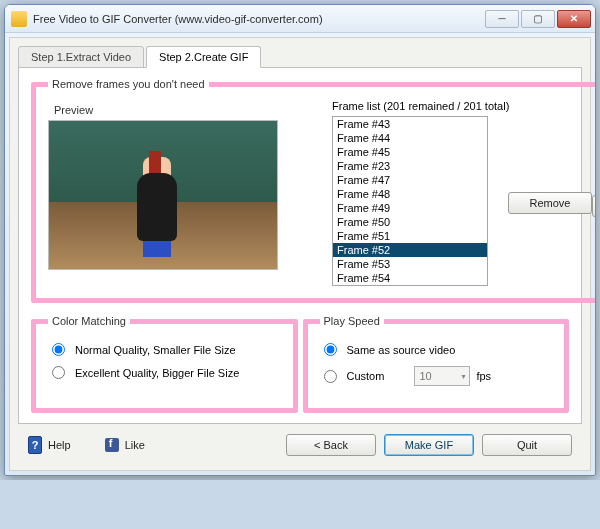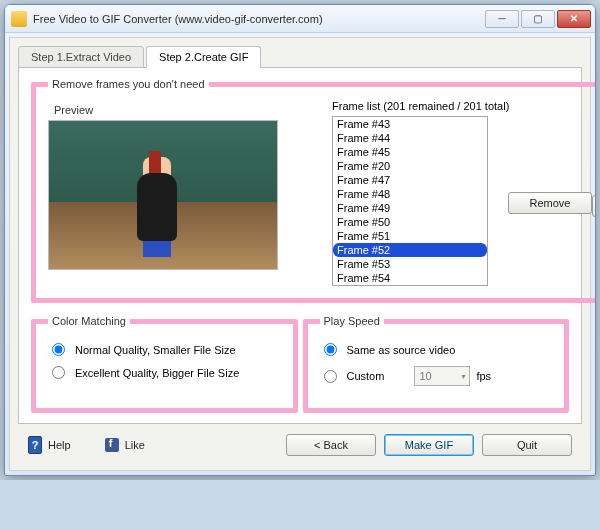--- a/index.html
+++ b/index.html
@@ -22,21 +22,21 @@
 .top-row { display: flex; gap: 20px; }
 .preview-col { flex: 0 0 238px; }
 .preview-lbl { margin: 4px 0 4px 6px; color: #333; }
 .preview-box { width: 230px; height: 150px; border: 1px solid #bbb; background: linear-gradient(180deg,#3a6b5e 0%, #2e5a4c 55%, #7c5b3b 55%, #b08c5d 100%); position: relative; overflow: hidden; }
 .preview-box::after{ content:""; position:absolute; left:88px; top:52px; width:40px; height:68px; background:#1b1b1b; border-radius:14px 14px 6px 6px; box-shadow: -2px -36px 0 -14px #a12a1f, 0 -22px 0 -6px #f6c9a6, 0 22px 0 -6px #2b4ec2; }
 .frame-col { flex: 1; padding-left: 26px; }
 .frame-hdr { margin: 0 0 4px 0; }
 .frame-area { display: flex; gap: 20px; }
 .listbox { width: 156px; height: 170px; border: 1px solid #a6a6a6; background: #fff; overflow-y: scroll; font-size: 11px; }
 .listbox div { padding: 1px 4px; white-space: nowrap; }
-.listbox div.sel { background: #1d4ed8; color: #fff; border-radius: 6px; }
+.listbox div.sel { background: #0c4a6e; color: #fff; }
 .side-btns { display: flex; align-items: center; width: 90px; padding-top: 4px; }
 .btn { min-width: 84px; height: 22px; border: 1px solid #9a9a96; background: linear-gradient(#fdfdfd,#e6e6e2); border-radius: 3px; display: inline-flex; align-items: center; justify-content: center; color: #222; cursor: pointer; }
 .btn.small { min-width: 26px; width: 26px; }
 .btn.primary { border-color: #2f90cf; box-shadow: 0 0 0 1px #7fc4ef inset; color: #003a5c; font-weight: 500; }
 .nav-pair { display: flex; gap: 6px; margin: 34px 0 28px 0; }
 .bottom-row { display: flex; gap: 5px; margin-top: 12px; }
 .bottom-row fieldset { flex: 1; }
 .radio-row { display: flex; align-items: center; margin: 6px 0 10px 0; gap: 6px; }
 .radio-row input[type=radio] { margin: 0 4px 0 4px; }
 .combo { width: 56px; height: 20px; border: 1px solid #b0b0ac; background: #f4f4f2; display: inline-flex; align-items: center; padding: 0 4px; justify-content: space-between; color: #777; }
@@ -77,21 +77,21 @@
             <div class="preview-lbl">Preview</div>
             <div class="preview-box"></div>
           </div>
           <div class="frame-col">
             <div class="frame-hdr">Frame list (201 remained / 201 total)</div>
             <div class="frame-area">
               <div class="listbox" id="framelist">
                   <div>Frame #43</div>
                   <div>Frame #44</div>
                   <div>Frame #45</div>
-                  <div>Frame #20</div>
+                  <div>Frame #23</div>
                   <div>Frame #47</div>
                   <div>Frame #48</div>
                   <div>Frame #49</div>
                   <div>Frame #50</div>
                   <div>Frame #51</div>
                   <div class="sel">Frame #52</div>
                   <div>Frame #53</div>
                   <div>Frame #54</div>
                 </div>
               <div class="side-btns">

